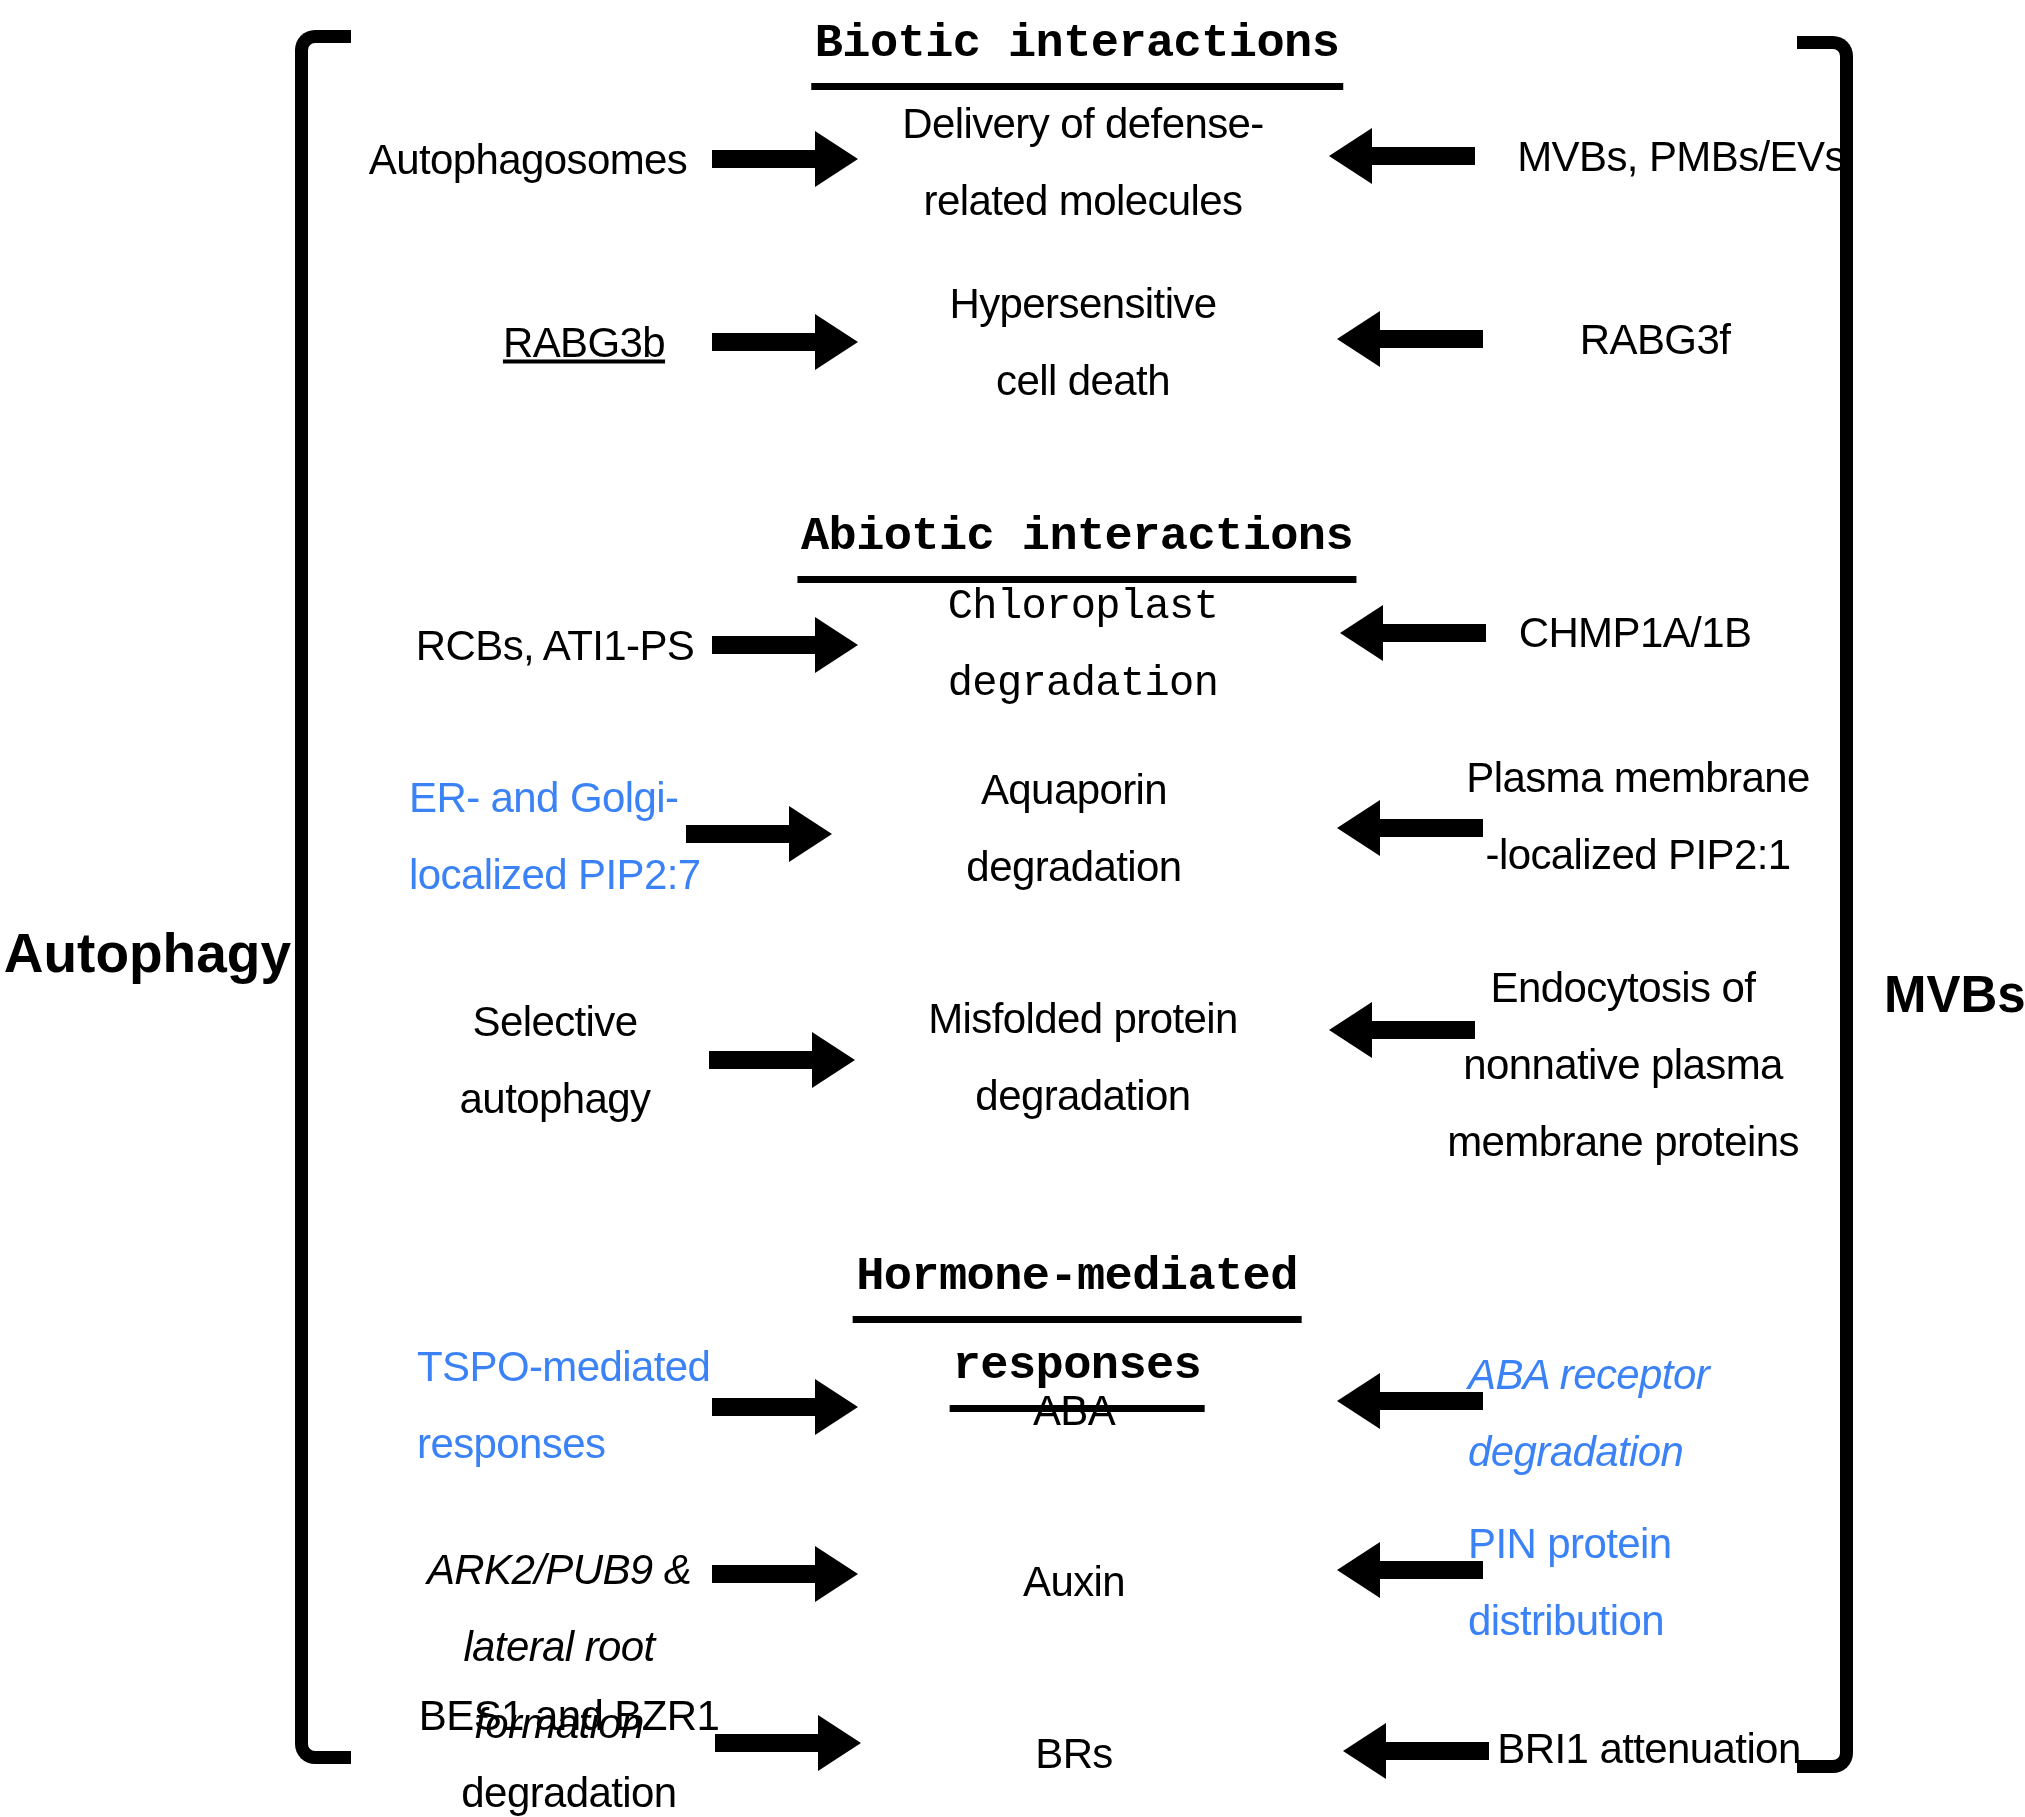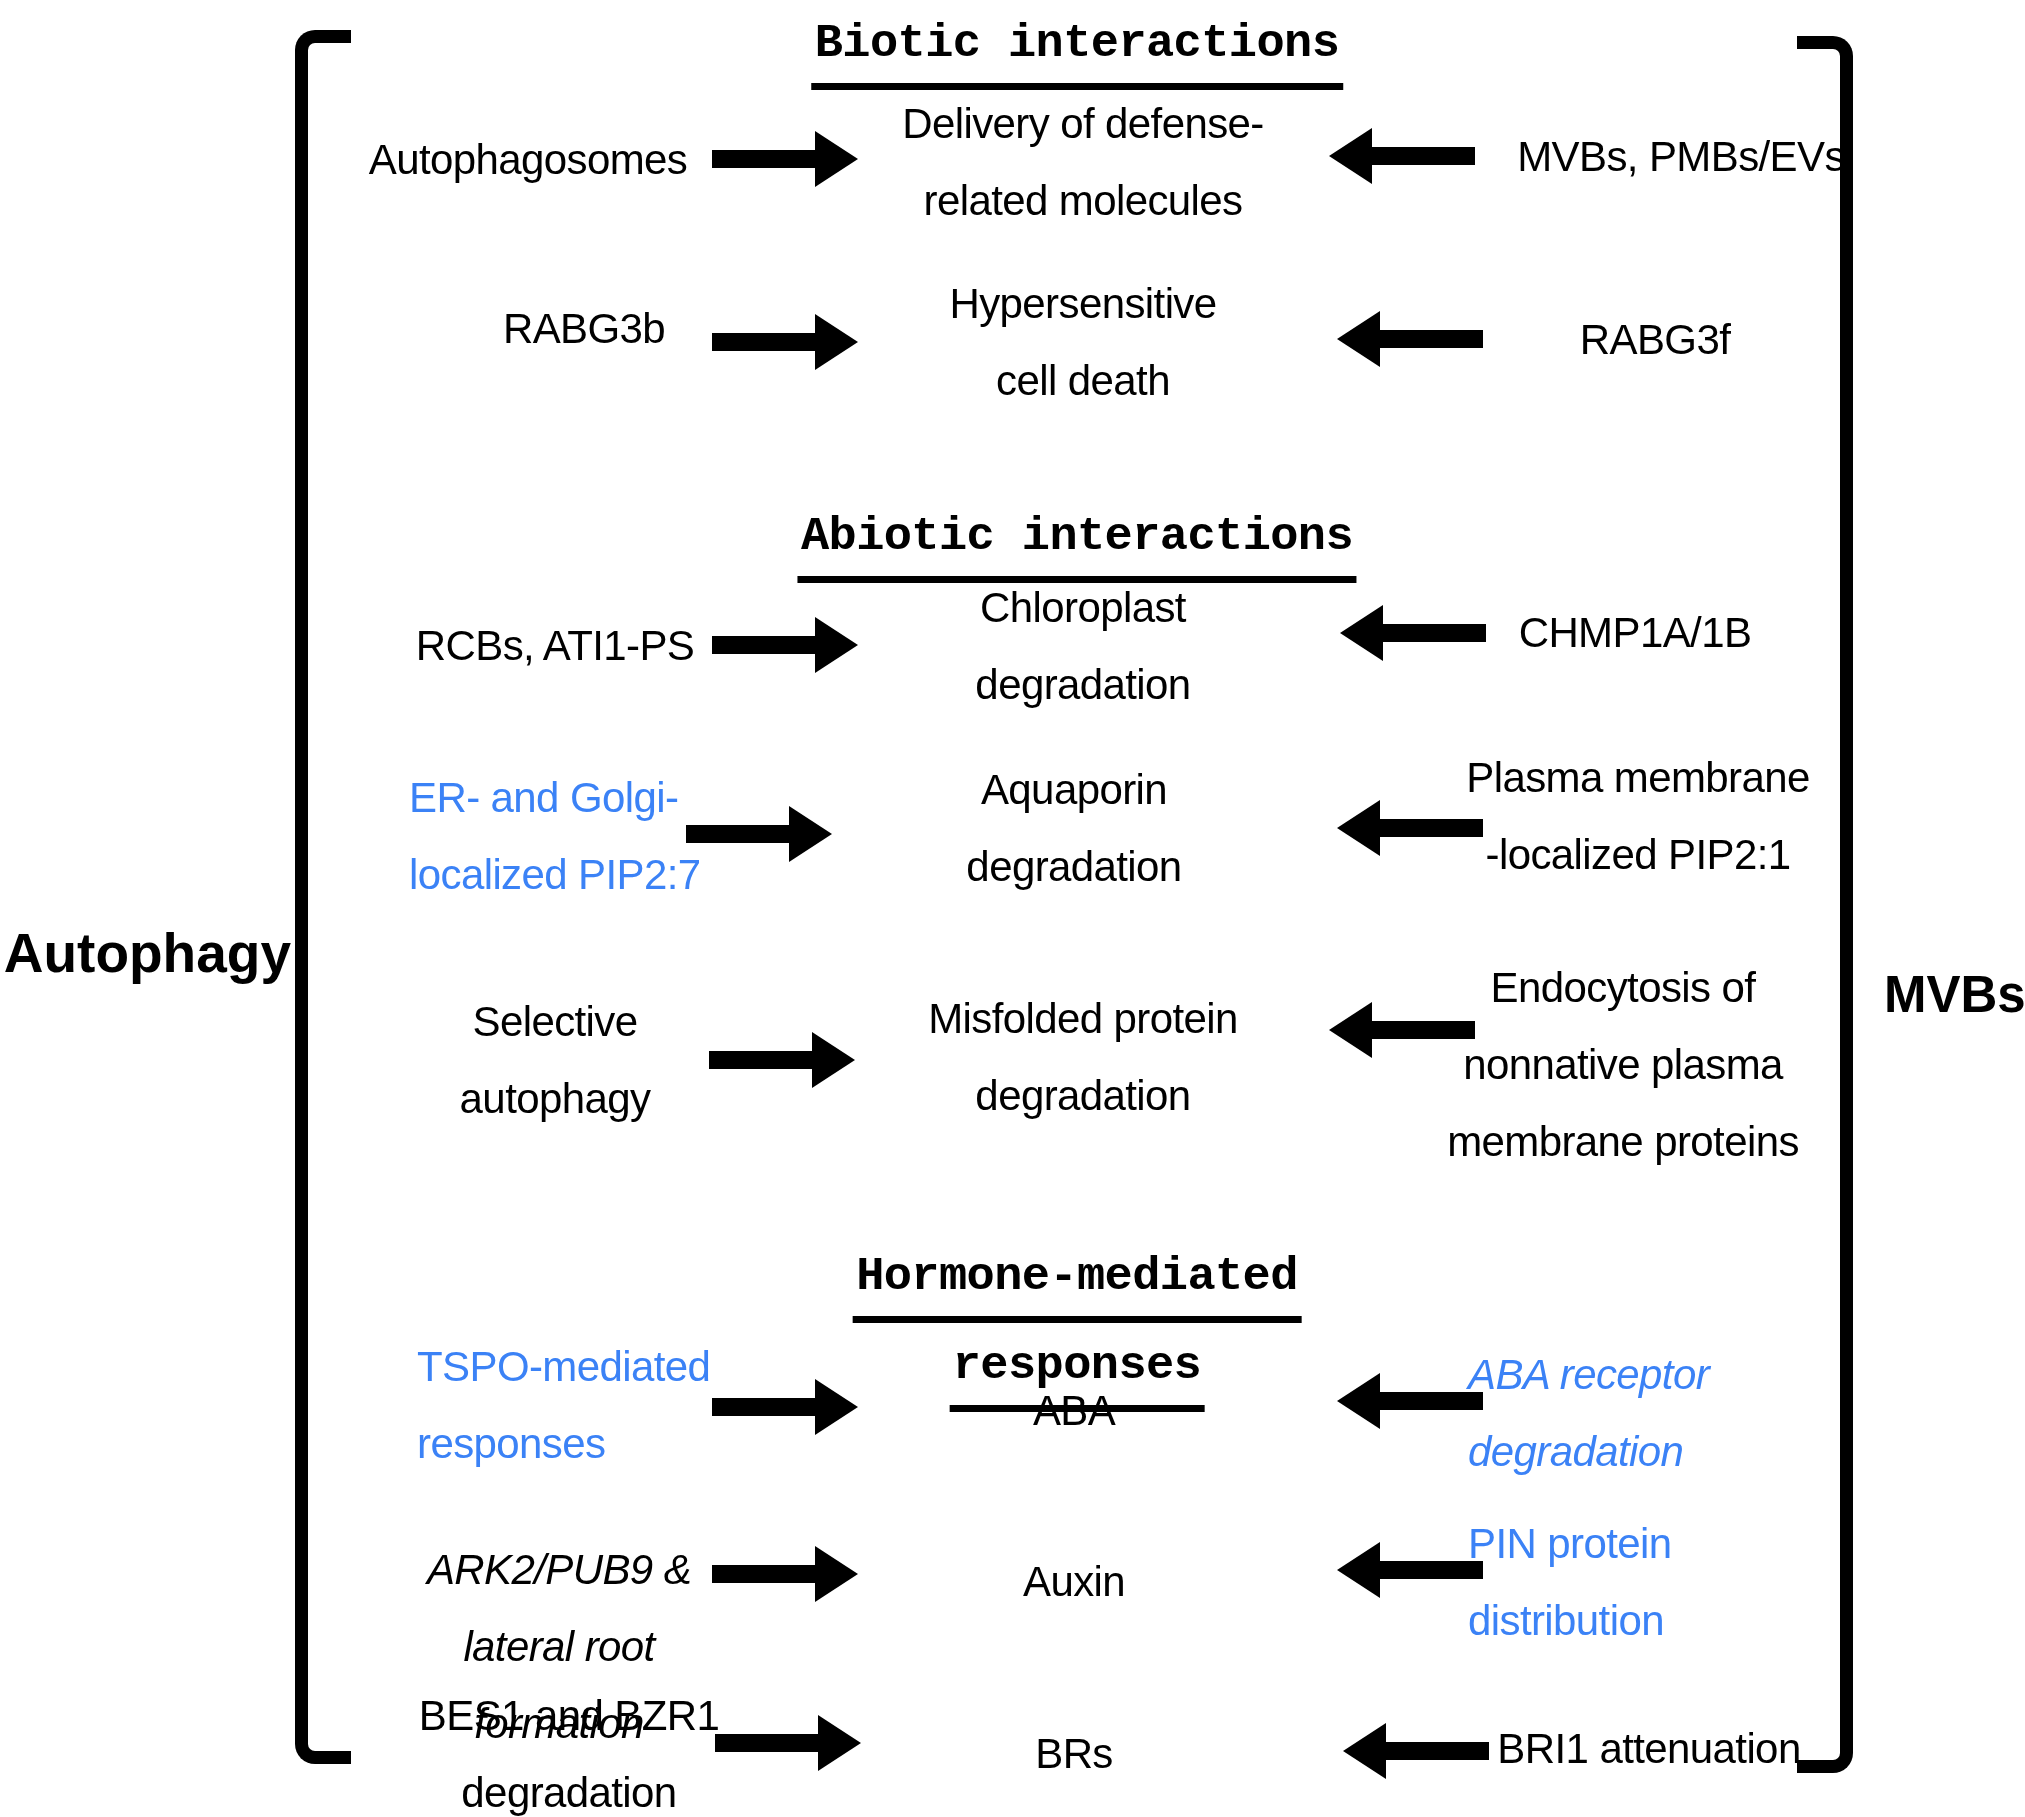--- a/index.html
+++ b/index.html
@@ -137,21 +137,21 @@
     <span class="head"></span>
   </div>
   <div class="txt" style="left:1083px; top:162px;">Delivery of defense-
 related molecules</div>
   <div class="arrow left" style="left:1402px; top:156px;">
     <span class="shaft"></span>
     <span class="head"></span>
   </div>
   <div class="txt" style="left:1681px; top:156px;">MVBs, PMBs/EVs</div>
 
-  <div class="txt" style="left:584px; top:328px;">RABG3b</div>
+  <div class="txt" style="left:584px; top:342px;text-decoration:underline;">RABG3b</div>
   <div class="arrow right" style="left:785px; top:342px;">
     <span class="shaft"></span>
     <span class="head"></span>
   </div>
   <div class="txt" style="left:1083px; top:342px;">Hypersensitive
 cell death</div>
   <div class="arrow left" style="left:1410px; top:339px;">
     <span class="shaft"></span>
     <span class="head"></span>
   </div>
@@ -159,21 +159,21 @@
 
   <div class="header" style="left:1077px; top:502px;">
     <span class="hline">Abiotic interactions</span>
   </div>
 
   <div class="txt" style="left:555px; top:645px;">RCBs, ATI1-PS</div>
   <div class="arrow right" style="left:785px; top:645px;">
     <span class="shaft"></span>
     <span class="head"></span>
   </div>
-  <div class="txt" style="left:1083px; top:646px;">Chloroplast
+  <div class="txt" style="left:1083px; top:646px;font-family:Liberation Mono, monospace;">Chloroplast
 degradation</div>
   <div class="arrow left" style="left:1413px; top:633px;">
     <span class="shaft"></span>
     <span class="head"></span>
   </div>
   <div class="txt" style="left:1635px; top:632px;">CHMP1A/1B</div>
 
   <div class="txt-left" style="left:409px; top:836px;">ER- and Golgi-
 localized PIP2:7</div>
   <div class="arrow right" style="left:759px; top:834px;">

